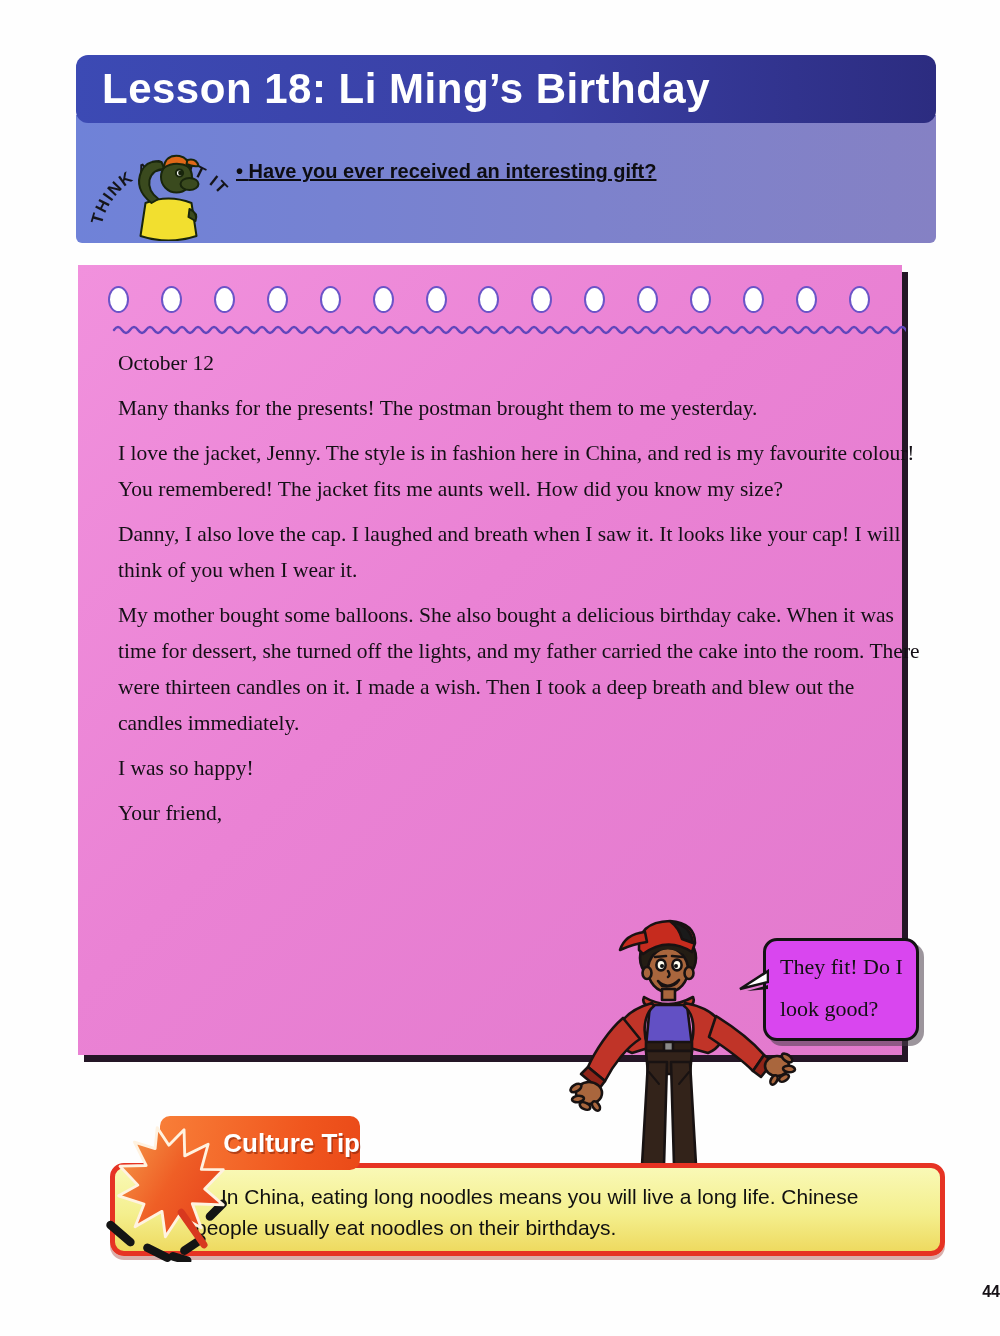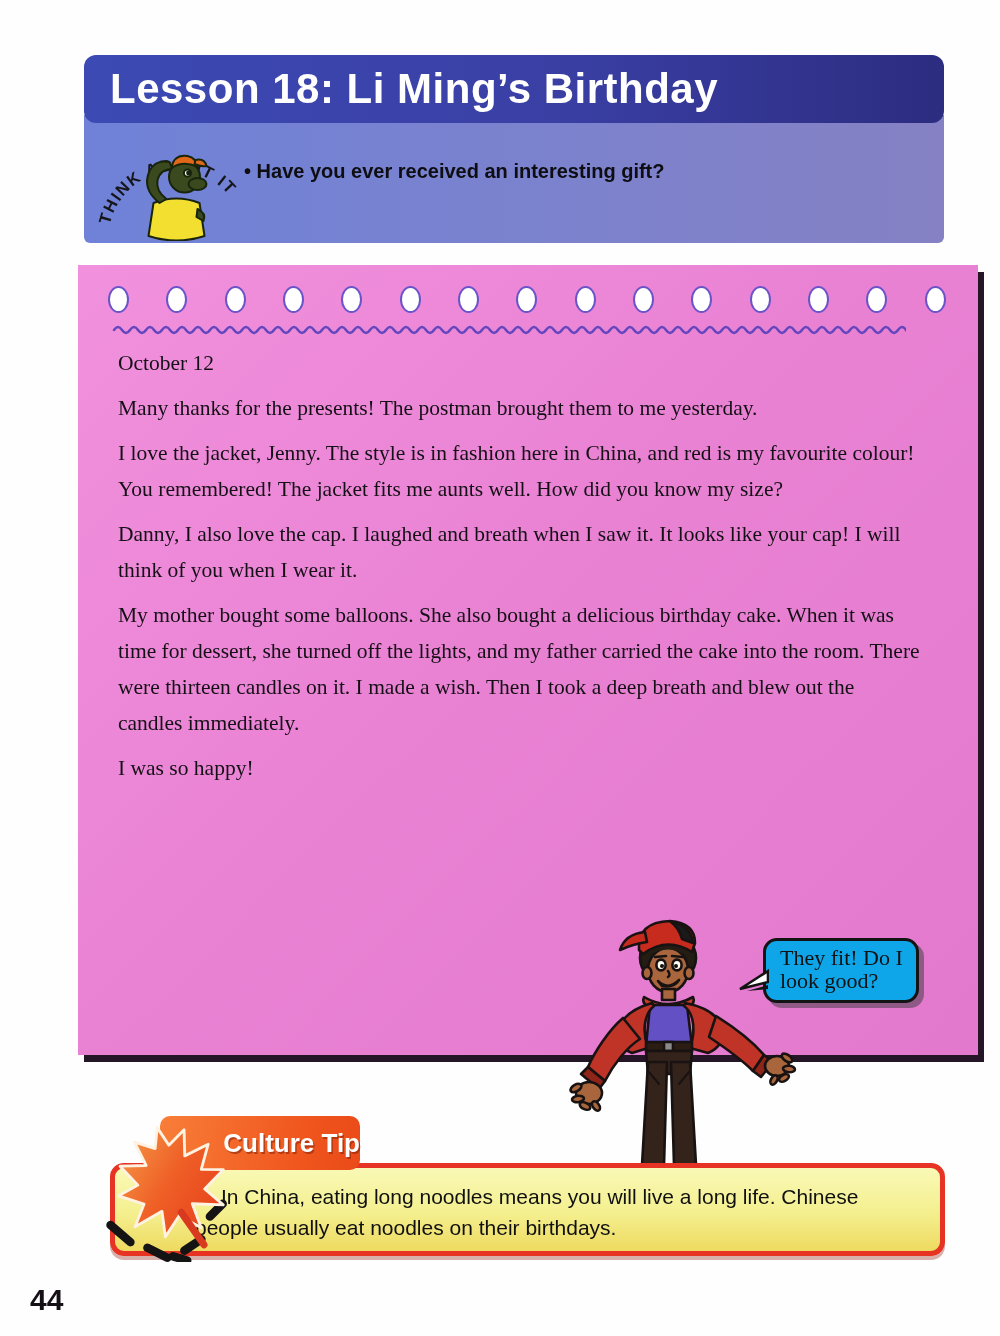--- a/index.html
+++ b/index.html
@@ -4,69 +4,70 @@
 <style>
   html,body{margin:0;padding:0;}
   body{
     position:relative;
     width:1000px;height:1336px;
     background:#fefefe;
     overflow:hidden;
     font-family:"Liberation Sans",sans-serif;
   }
   
-  #header{position:absolute;left:84px;top:55px;width:860px;height:188px;}
+  #header{position:absolute;left:76px;top:55px;width:860px;height:188px;}
   .band{
     position:absolute;left:0;top:60px;right:0;bottom:0;
     background:linear-gradient(90deg,#6f82d8 0%,#7d82cc 60%,#8581c4 100%);
     border-radius:0 0 6px 6px;z-index:1;
   }
   .title-bar{
     position:absolute;left:0;top:0;width:100%;height:68px;
     background:linear-gradient(90deg,#3c4ab4 0%,#3a3fa4 55%,#2c2c80 100%);
     border-radius:12px;z-index:2;
     display:flex;align-items:center;
   }
   .title{
     color:#ffffff;font-weight:bold;font-size:42px;
     padding-left:26px;letter-spacing:.5px;
     font-family:"Liberation Sans",sans-serif;
   }
   .questions{position:absolute;left:160px;top:100px;z-index:3;}
   .question{
     font-weight:bold;font-size:20px;line-height:33px;color:#0d0d12;
     font-family:"Liberation Sans",sans-serif;
+    text-decoration:underline;
   }
   .question::before{content:"•  ";}
   #mascot{position:absolute;left:8px;top:68px;width:168px;height:118px;z-index:3;}
   
   #letter{
-    position:absolute;left:78px;top:265px;width:900px;height:790px;
+    position:absolute;left:78px;top:265px;width:824px;height:790px;
     background:linear-gradient(135deg,#f191dd 0%,#ea82d4 45%,#e279cd 100%);
     box-shadow:6px 7px 0 #241626;
     z-index:1;
   }
   .holes{position:absolute;left:30px;right:32px;top:21px;display:flex;justify-content:space-between;}
   .hole{width:21px;height:27px;background:#ffffff;border:2px solid #6b54c8;border-radius:50%;box-sizing:border-box;}
   .wave{position:absolute;left:34px;top:57px;}
   .letter-body{
     position:absolute;left:40px;top:80px;width:802px;
     font-family:"Liberation Serif",serif;
     font-size:21.5px;line-height:36px;color:#141016;
   }
   .letter-body p{margin:0 0 9px 0;}
   
   #boy{position:absolute;left:565px;top:912px;width:235px;height:255px;z-index:2;}
   
   #bubble{
     position:absolute;left:763px;top:938px;width:128px;z-index:3;
-    background:#0ea5e9;border:3px solid #131313;border-radius:14px;
+    background:#d946ef;border:3px solid #131313;border-radius:14px;
     box-shadow:5px 5px 0 rgba(75,62,75,.55);
     padding:5px 8px 8px 14px;
-    font-family:"Liberation Serif",serif;font-size:22px;line-height:23px;color:#111;
+    font-family:"Liberation Serif",serif;font-size:22px;line-height:42px;color:#111;
   }
   .bubble-tail{position:absolute;left:-27px;top:28px;}
   
   #tip-box{
     position:absolute;left:110px;top:1163px;width:835px;height:93px;box-sizing:border-box;
     background:linear-gradient(180deg,#f9f9b6 0%,#f4ef8e 55%,#eeda60 100%);
     border:5px solid #e63323;border-radius:14px;z-index:3;
     box-shadow:0 4px 0 rgba(150,30,20,.35);
   }
   .tip-text{
@@ -79,22 +80,22 @@
     background:linear-gradient(100deg,#f87e38 0%,#f0561e 70%,#ea4a18 100%);
     border-radius:10px;display:flex;align-items:center;justify-content:flex-end;
   }
   .tip-label{
     font-family:"Liberation Sans",sans-serif;font-weight:bold;font-size:26px;color:#ffffff;
     text-shadow:1.5px 1.5px 0 rgba(130,35,10,.55);
   }
   #leaf{position:absolute;left:84px;top:1120px;width:178px;height:142px;z-index:5;}
   
   #page-num{
-    position:absolute;left:30px;right:0;top:1283px;text-align:left;
-    font-family:"Liberation Sans",sans-serif;font-weight:bold;font-size:30px;color:#151015;
+    position:absolute;left:30px;right:0;top:1283px;text-align:right;
+    font-family:"Liberation Sans",sans-serif;font-weight:bold;font-size:16px;color:#151015;
   }
 </style>
 </head>
 <body>
 
 <div id="header">
   <div class="band"></div>
   <div class="title-bar">
     <div class="title">Lesson 18: Li Ming’s Birthday</div>
   </div>
@@ -145,20 +146,21 @@
   <svg class="wave" width="794" height="14" viewBox="0 0 794 14">
     <path id="wave-path" d="M2 8 q4 -6 8 0 q4 6 8 0 q4 -6 8 0 q4 6 8 0 q4 -6 8 0 q4 6 8 0 q4 -6 8 0 q4 6 8 0 q4 -6 8 0 q4 6 8 0 q4 -6 8 0 q4 6 8 0 q4 -6 8 0 q4 6 8 0 q4 -6 8 0 q4 6 8 0 q4 -6 8 0 q4 6 8 0 q4 -6 8 0 q4 6 8 0 q4 -6 8 0 q4 6 8 0 q4 -6 8 0 q4 6 8 0 q4 -6 8 0 q4 6 8 0 q4 -6 8 0 q4 6 8 0 q4 -6 8 0 q4 6 8 0 q4 -6 8 0 q4 6 8 0 q4 -6 8 0 q4 6 8 0 q4 -6 8 0 q4 6 8 0 q4 -6 8 0 q4 6 8 0 q4 -6 8 0 q4 6 8 0 q4 -6 8 0 q4 6 8 0 q4 -6 8 0 q4 6 8 0 q4 -6 8 0 q4 6 8 0 q4 -6 8 0 q4 6 8 0 q4 -6 8 0 q4 6 8 0 q4 -6 8 0 q4 6 8 0 q4 -6 8 0 q4 6 8 0 q4 -6 8 0 q4 6 8 0 q4 -6 8 0 q4 6 8 0 q4 -6 8 0 q4 6 8 0 q4 -6 8 0 q4 6 8 0 q4 -6 8 0 q4 6 8 0 q4 -6 8 0 q4 6 8 0 q4 -6 8 0 q4 6 8 0 q4 -6 8 0 q4 6 8 0 q4 -6 8 0 q4 6 8 0 q4 -6 8 0 q4 6 8 0 q4 -6 8 0 q4 6 8 0 q4 -6 8 0 q4 6 8 0 q4 -6 8 0 q4 6 8 0 q4 -6 8 0 q4 6 8 0 q4 -6 8 0 q4 6 8 0 q4 -6 8 0 q4 6 8 0 q4 -6 8 0 q4 6 8 0 q4 -6 8 0 q4 6 8 0 q4 -6 8 0 q4 6 8 0 q4 -6 8 0 q4 6 8 0 q4 -6 8 0 q4 6 8 0 q4 -6 8 0 q4 6 8 0 q4 -6 8 0 q4 6 8 0" fill="none" stroke="#6246bc" stroke-width="2.4" stroke-linecap="round"></path>
   </svg>
   <div class="letter-body">
       <p>October 12</p>
       <p>Many thanks for the presents! The postman brought them to me yesterday.</p>
       <p>I love the jacket, Jenny. The style is in fashion here in China, and red is my favourite colour! You remembered! The jacket fits me aunts well. How did you know my size?</p>
       <p>Danny, I also love the cap. I laughed and breath when I saw it. It looks like your cap! I will think of you when I wear it.</p>
       <p>My mother bought some balloons. She also bought a delicious birthday cake. When it was time for dessert, she turned off the lights, and my father carried the cake into the room. There were thirteen candles on it. I made a wish. Then I took a deep breath and blew out the candles immediately.</p>
       <p>I was so happy!</p>
+      <p>Your friend,</p>
     </div>
 </div>
 
 <svg id="boy" viewBox="0 0 235 255">
   <g stroke="#181212" stroke-width="2.6" stroke-linejoin="round" stroke-linecap="round">
 
     <ellipse cx="103" cy="46" rx="28" ry="25" fill="#241d14"></ellipse>
 
     <ellipse cx="103" cy="58" rx="20" ry="22" fill="#a9663d"></ellipse>
     <path d="M84 44 Q103 30 123 45 Q118 36 103 34 Q88 35 84 44 Z" fill="#241d14" stroke="none"></path>

